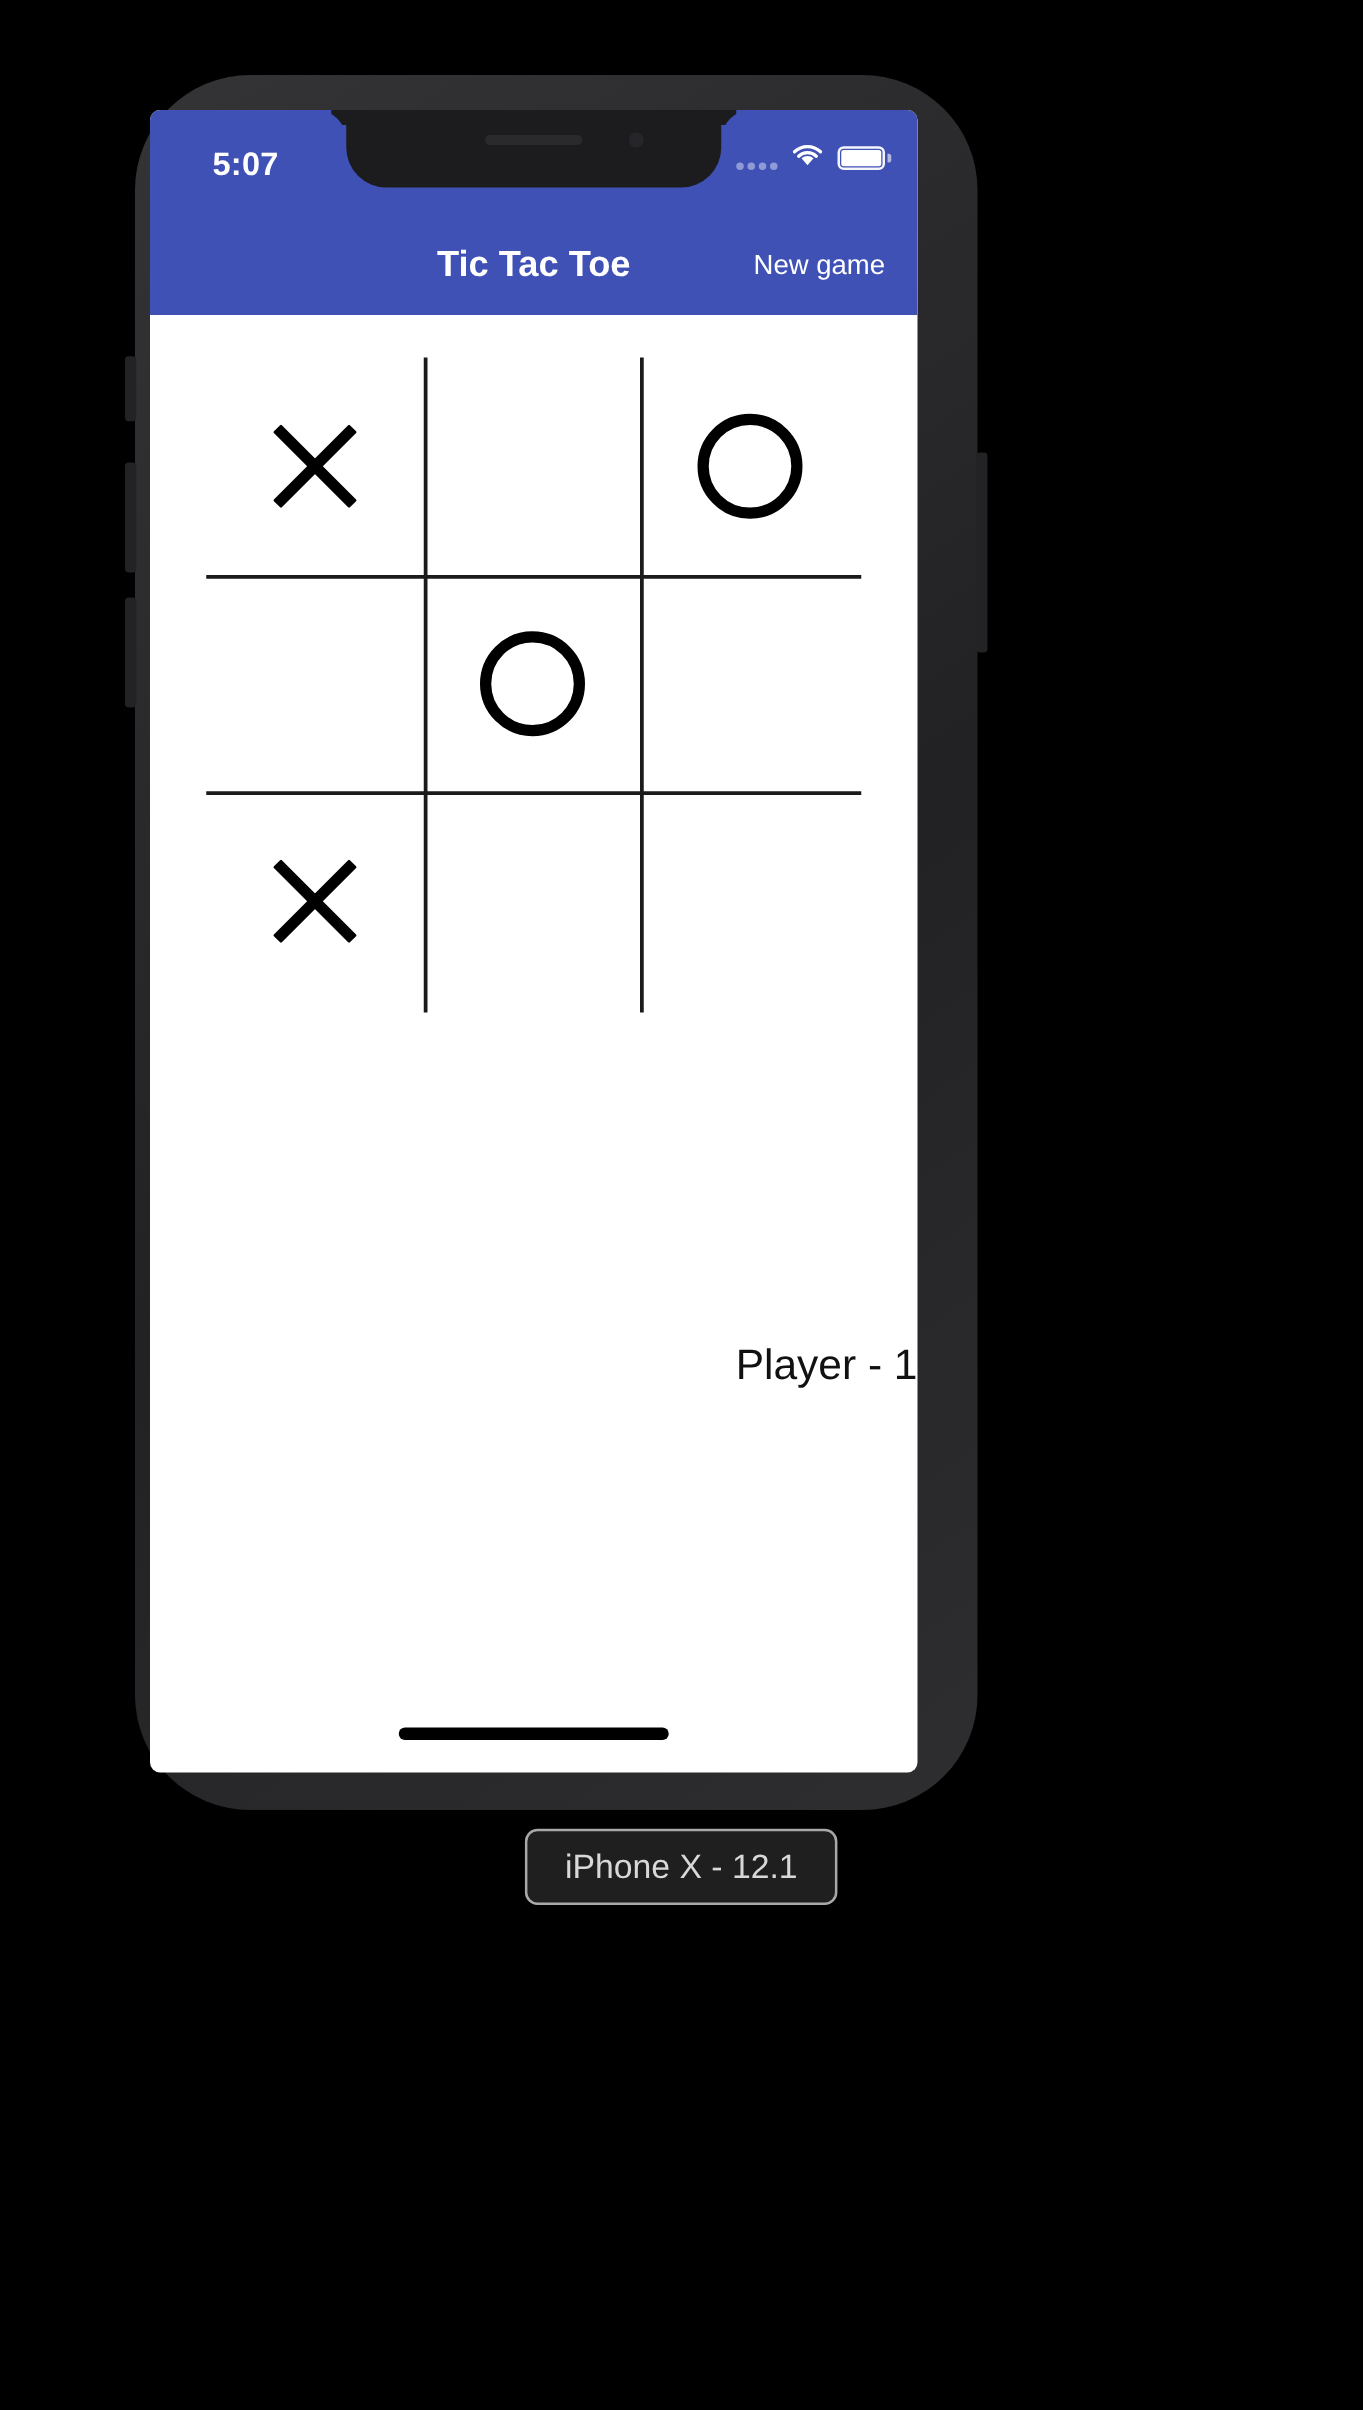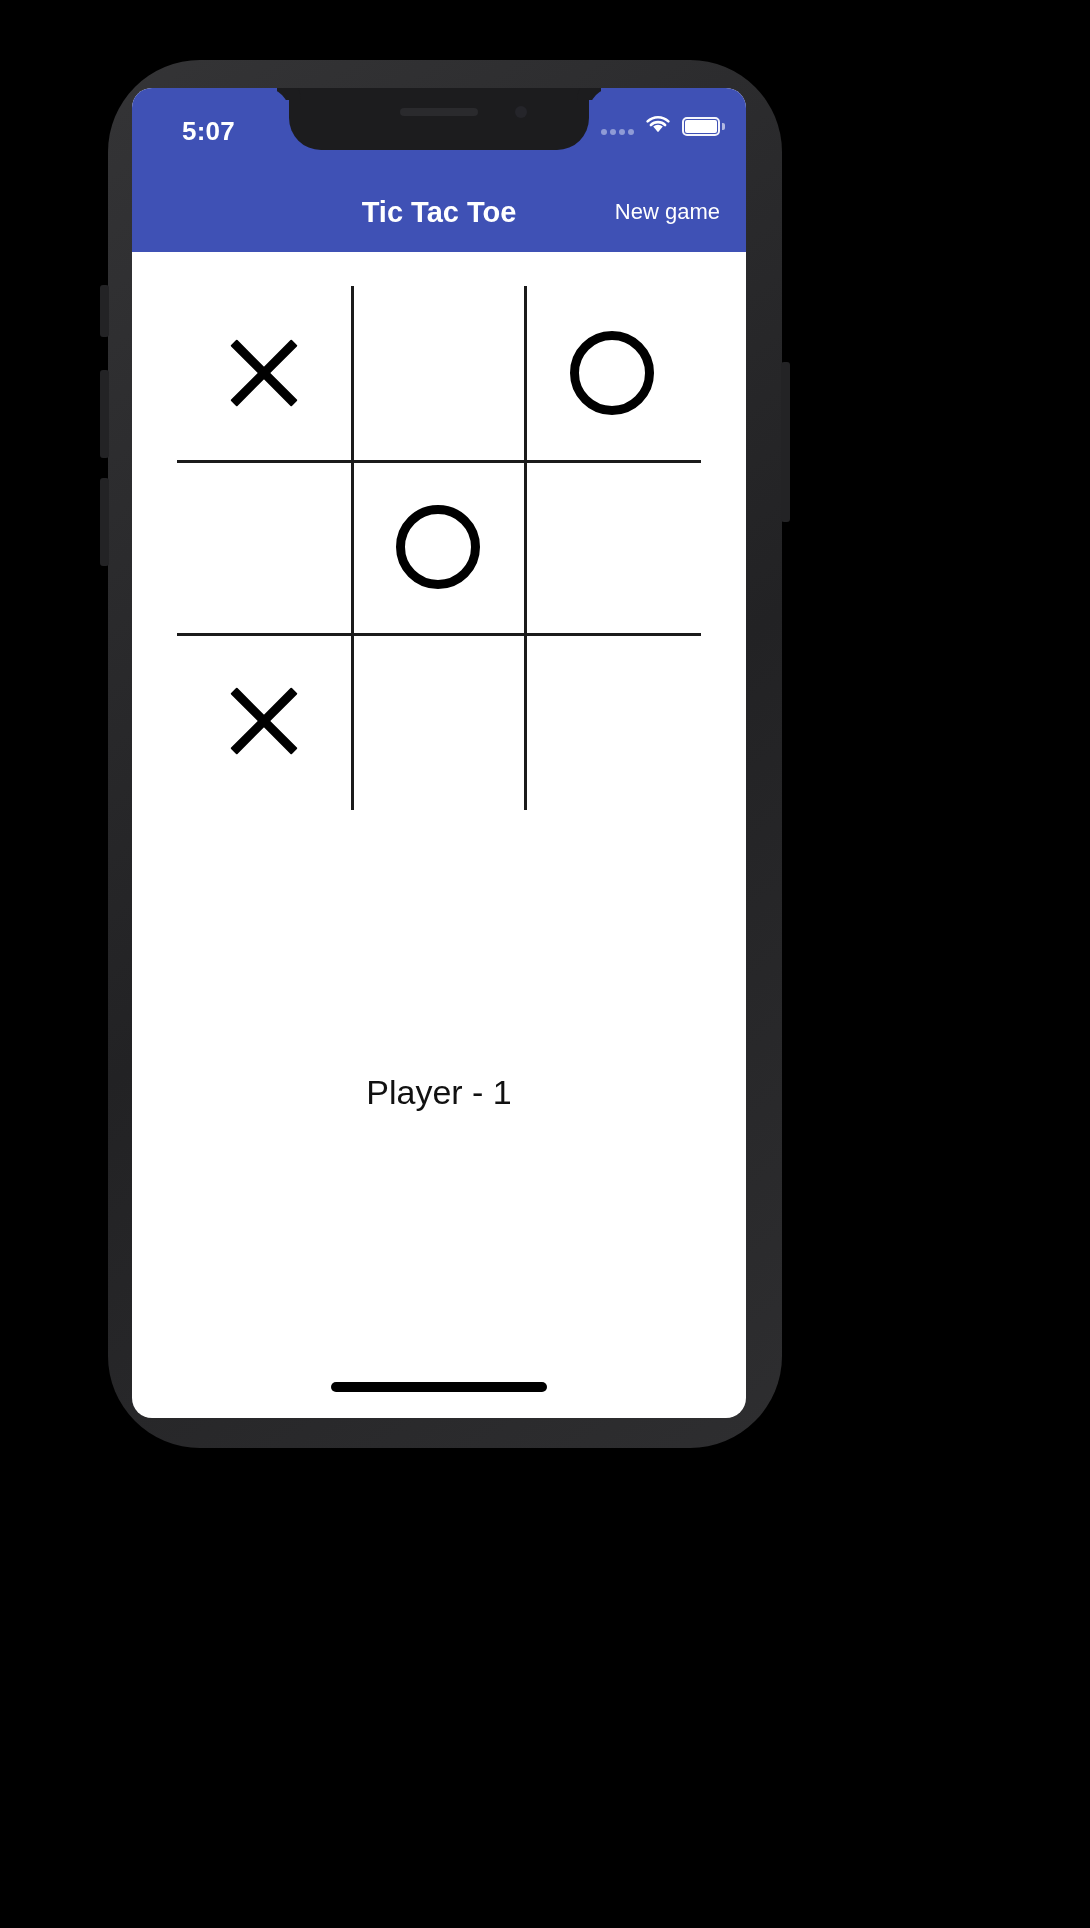--- a/index.html
+++ b/index.html
@@ -20,23 +20,23 @@
   
   .btn-hw { position: absolute; background: #232325; border-radius: 3px; }
   #btn-silent { left: 100px; top: 285px; width: 9px; height: 52px; }
   #btn-vol-up { left: 100px; top: 370px; width: 9px; height: 88px; }
   #btn-vol-dn { left: 100px; top: 478px; width: 9px; height: 88px; }
   #btn-power  { left: 781px; top: 362px; width: 9px; height: 160px; }
 
   
   #screen {
     position: absolute;
-    left: 132px; top: 88px;
+    left: 120px; top: 88px;
     width: 614px; height: 1330px;
-    border-radius: 20px;
+    border-radius: 8px;
     background: #ffffff;
     overflow: hidden;
   }
 
   
   #status-bar {
     position: absolute; left: 0; top: 0;
     width: 614px; height: 84px;
     background: #3f51b5;
   }
@@ -150,21 +150,21 @@
   .mark-x::after  { transform: translate(-50%,-50%) rotate(-45deg); }
   .mark-o {
     border: 9px solid #000000;
     border-radius: 50%;
     width: 84px; height: 84px;
   }
 
   
   #player-status {
     position: absolute; left: 0; top: 985px;
-    width: 614px; text-align: center;
+    width: 614px; text-align: right;
     color: #111111; font-size: 34px; font-weight: 400;
   }
 
   
   #home-indicator {
     position: absolute; left: 50%; bottom: 26px;
     transform: translateX(-50%);
     width: 216px; height: 10px;
     border-radius: 6px; background: #000000;
   }
@@ -253,13 +253,14 @@
         </div>
         <div class="cell" style="left: 174px; top: 348px;"></div>
         <div class="cell" style="left: 348px; top: 348px;"></div>
       </div>
 
     <div id="player-status">Player - 1</div>
 
     <div id="home-indicator"></div>
   </div>
 
+  <div id="device-label">iPhone X - 12.1</div>
 </div>
 
 </body></html>

